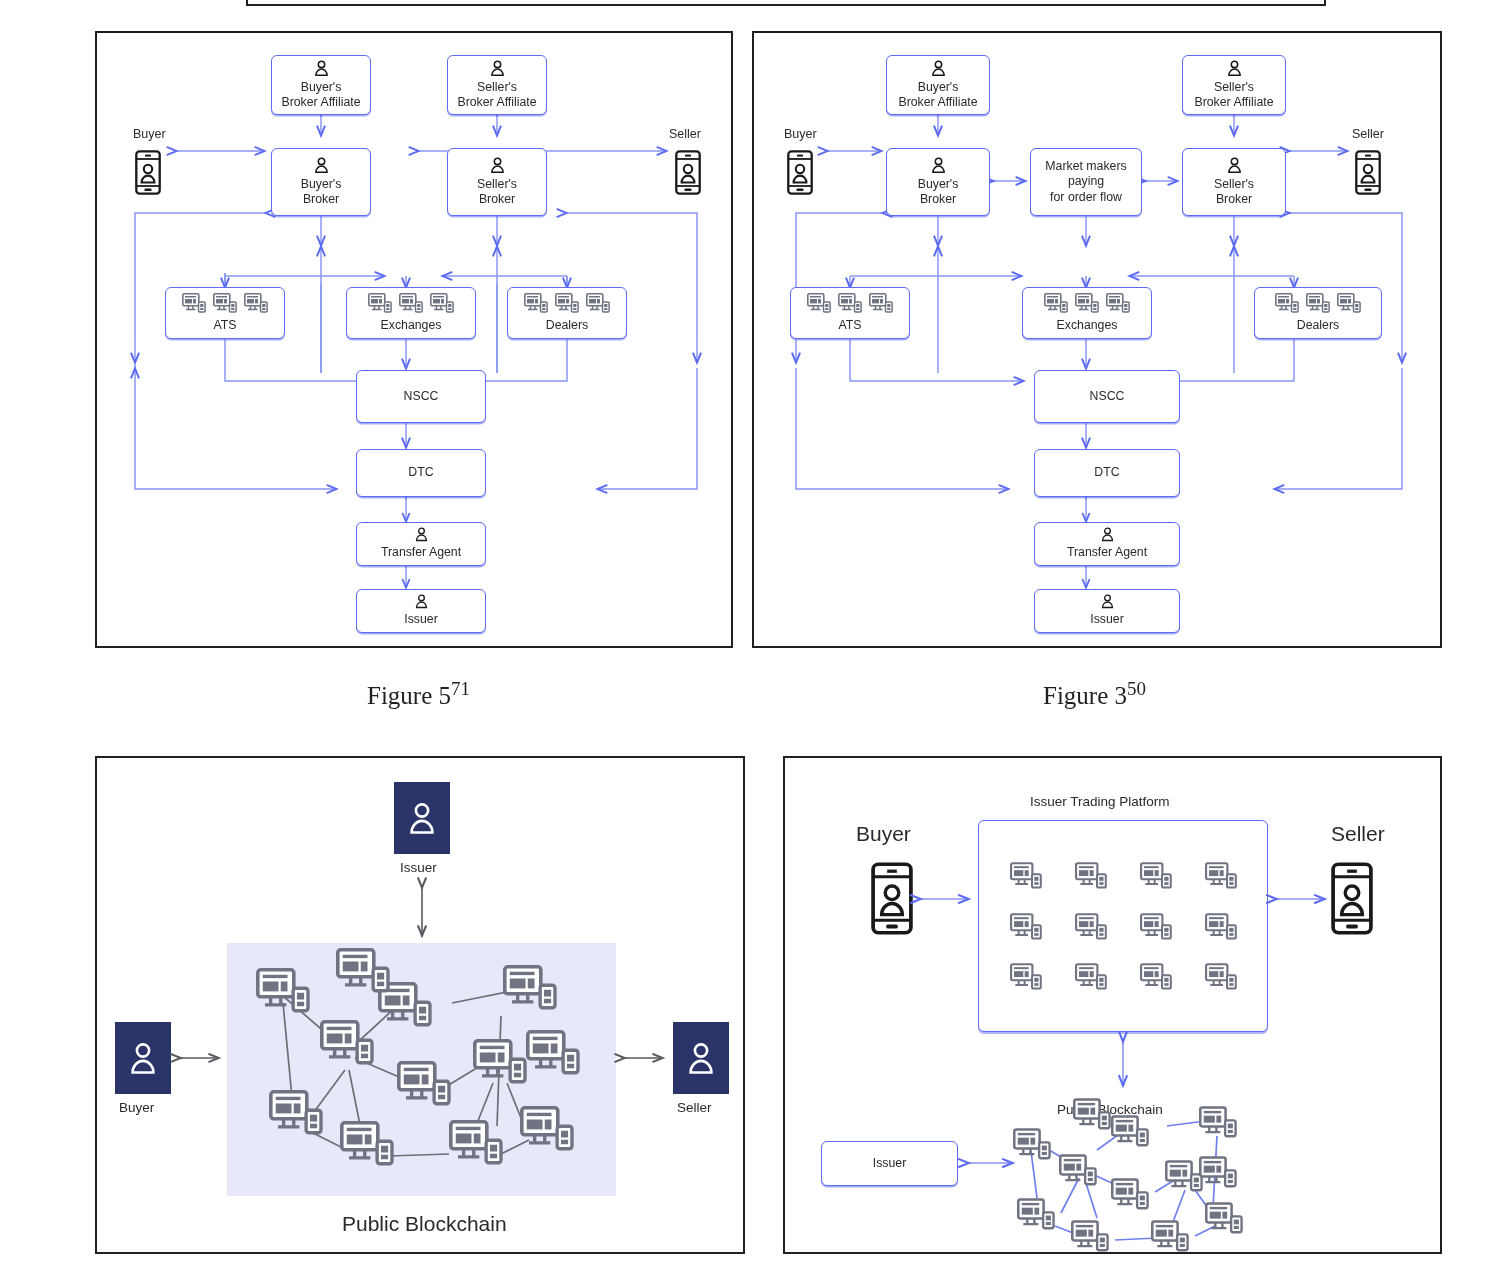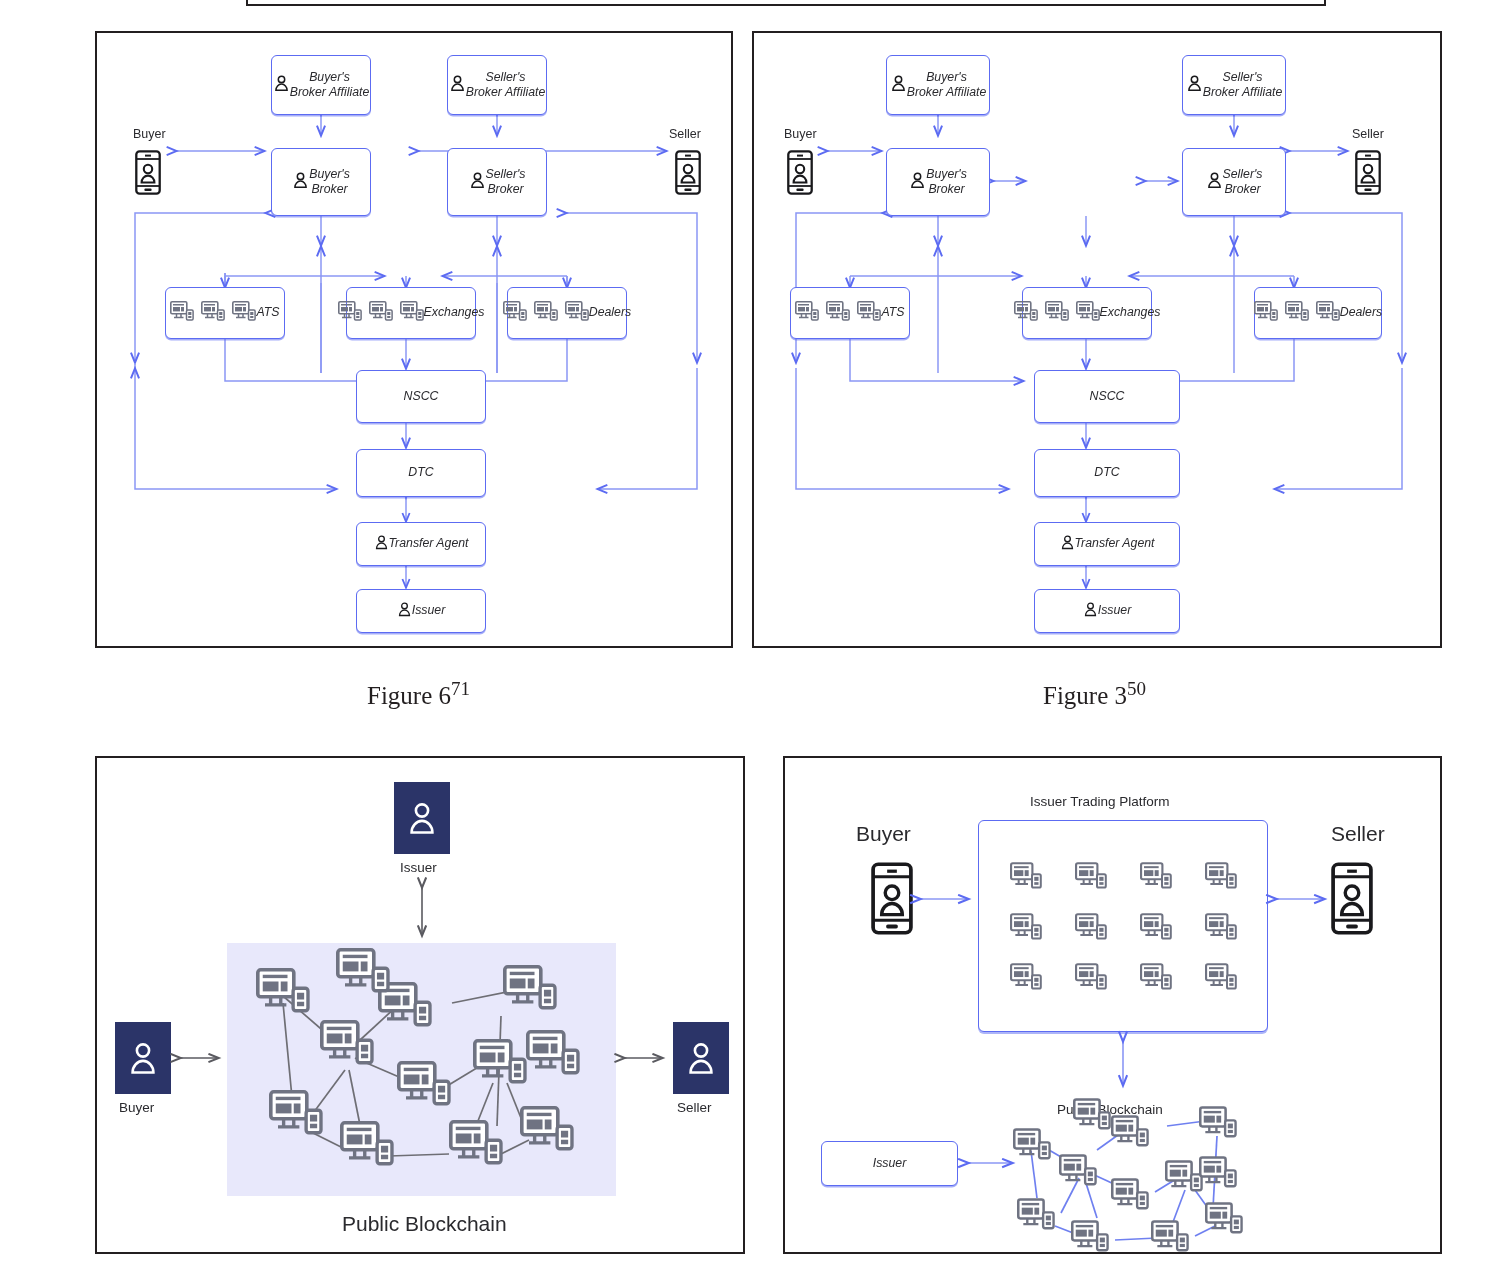--- a/index.html
+++ b/index.html
@@ -34,27 +34,26 @@
   .caption sup { font-size:19px; vertical-align:super; }
   #cap1 { left:367px; top:678px; }
   #cap2 { left:1043px; top:678px; }
 
   
   .bx {
     position:absolute;
     border:1.6px solid #5c6bf2;
     border-radius:6px;
     background:#ffffff;
-    display:flex; 
+    display:flex; flex-direction:column;
     align-items:center; justify-content:center;
     color:#2a2a2e;
     font-size:12.3px; line-height:1.25;
     text-align:center;
     box-shadow: 0 1.5px 0 0 rgba(92,107,242,.55);
-    font-style: italic;
   }
   .bx .lbl { white-space:pre-line; }
   .bx.navy {
     background:#2b3468; border:none; border-radius:0;
     color:#fff; box-shadow:none;
   }
 
   .freelabel {
     position:absolute; font-size:12.5px; color:#2a2a2e; white-space:nowrap;text-align:right;
   }
@@ -429,20 +428,25 @@
   <div class="bx" style="left:132px;top:115px;width:104px;height:68px;">
     <span class="picon">
         <svg width="17" height="17" viewBox="0 0 17 17">
           <circle cx="8.5" cy="4.4" r="3.2" fill="none" stroke="#19191c" stroke-width="1.5"></circle>
           <path d="M2.9,15.3 a5.6,6.2 0 0 1 11.2,0 z" fill="none" stroke="#19191c" stroke-width="1.5"></path>
         </svg>
       </span>
     <span class="lbl">Buyer's
 Broker</span>
   </div>
+  <div class="bx" style="left:276px;top:115px;width:112px;height:68px;">
+    <span class="lbl">Market makers
+paying
+for order flow</span>
+  </div>
   <div class="bx" style="left:428px;top:115px;width:104px;height:68px;">
     <span class="picon">
         <svg width="17" height="17" viewBox="0 0 17 17">
           <circle cx="8.5" cy="4.4" r="3.2" fill="none" stroke="#19191c" stroke-width="1.5"></circle>
           <path d="M2.9,15.3 a5.6,6.2 0 0 1 11.2,0 z" fill="none" stroke="#19191c" stroke-width="1.5"></path>
         </svg>
       </span>
     <span class="lbl">Seller's
 Broker</span>
   </div>
@@ -573,21 +577,21 @@
         <svg width="15" height="15" viewBox="0 0 17 17">
           <circle cx="8.5" cy="4.4" r="3.2" fill="none" stroke="#19191c" stroke-width="1.5"></circle>
           <path d="M2.9,15.3 a5.6,6.2 0 0 1 11.2,0 z" fill="none" stroke="#19191c" stroke-width="1.5"></path>
         </svg>
       </span>
     <span class="lbl">Issuer</span>
   </div>
 </div>
 
 <div class="caption" id="cap1">
-  <span>Figure 6</span><sup>71</sup>
+  <span>Figure 5</span><sup>71</sup>
 </div>
 <div class="caption" id="cap2">
   <span>Figure 3</span><sup>50</sup>
 </div>
 
 <div class="panel" id="fig3">
 
   <div class="bx navy" style="left:297px;top:24px;width:56px;height:72px;">
     <svg width="30" height="34" viewBox="0 0 30 34">
         <circle cx="15" cy="9.5" r="6.1" fill="none" stroke="#fff" stroke-width="2.6"></circle>

